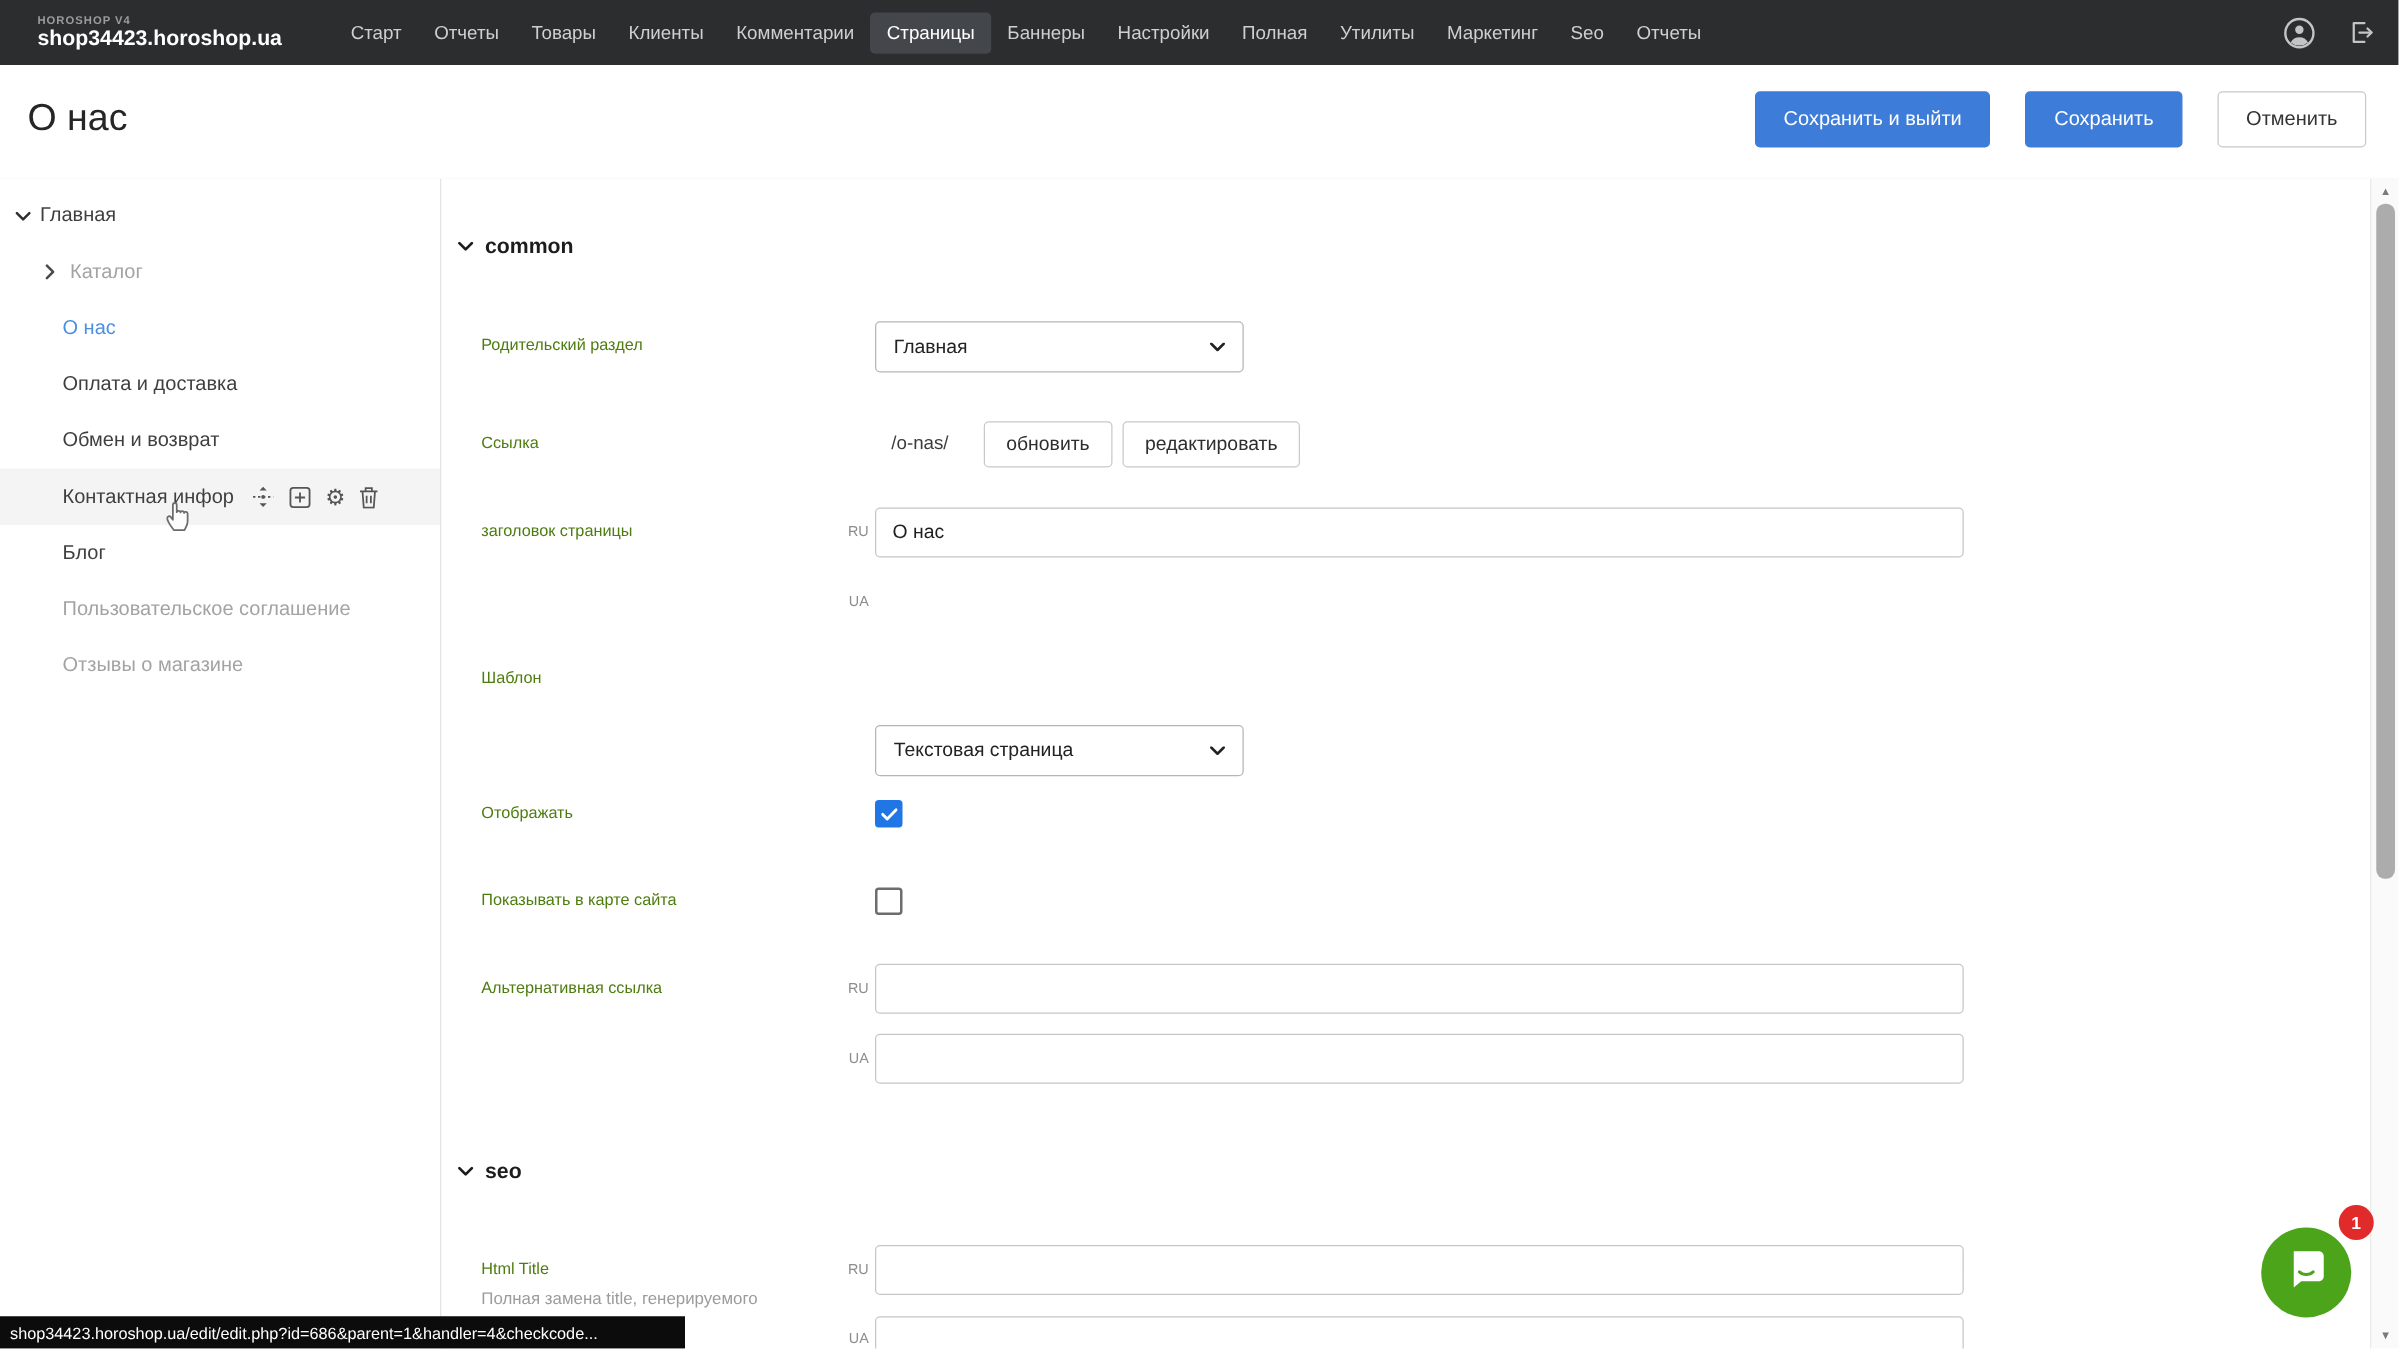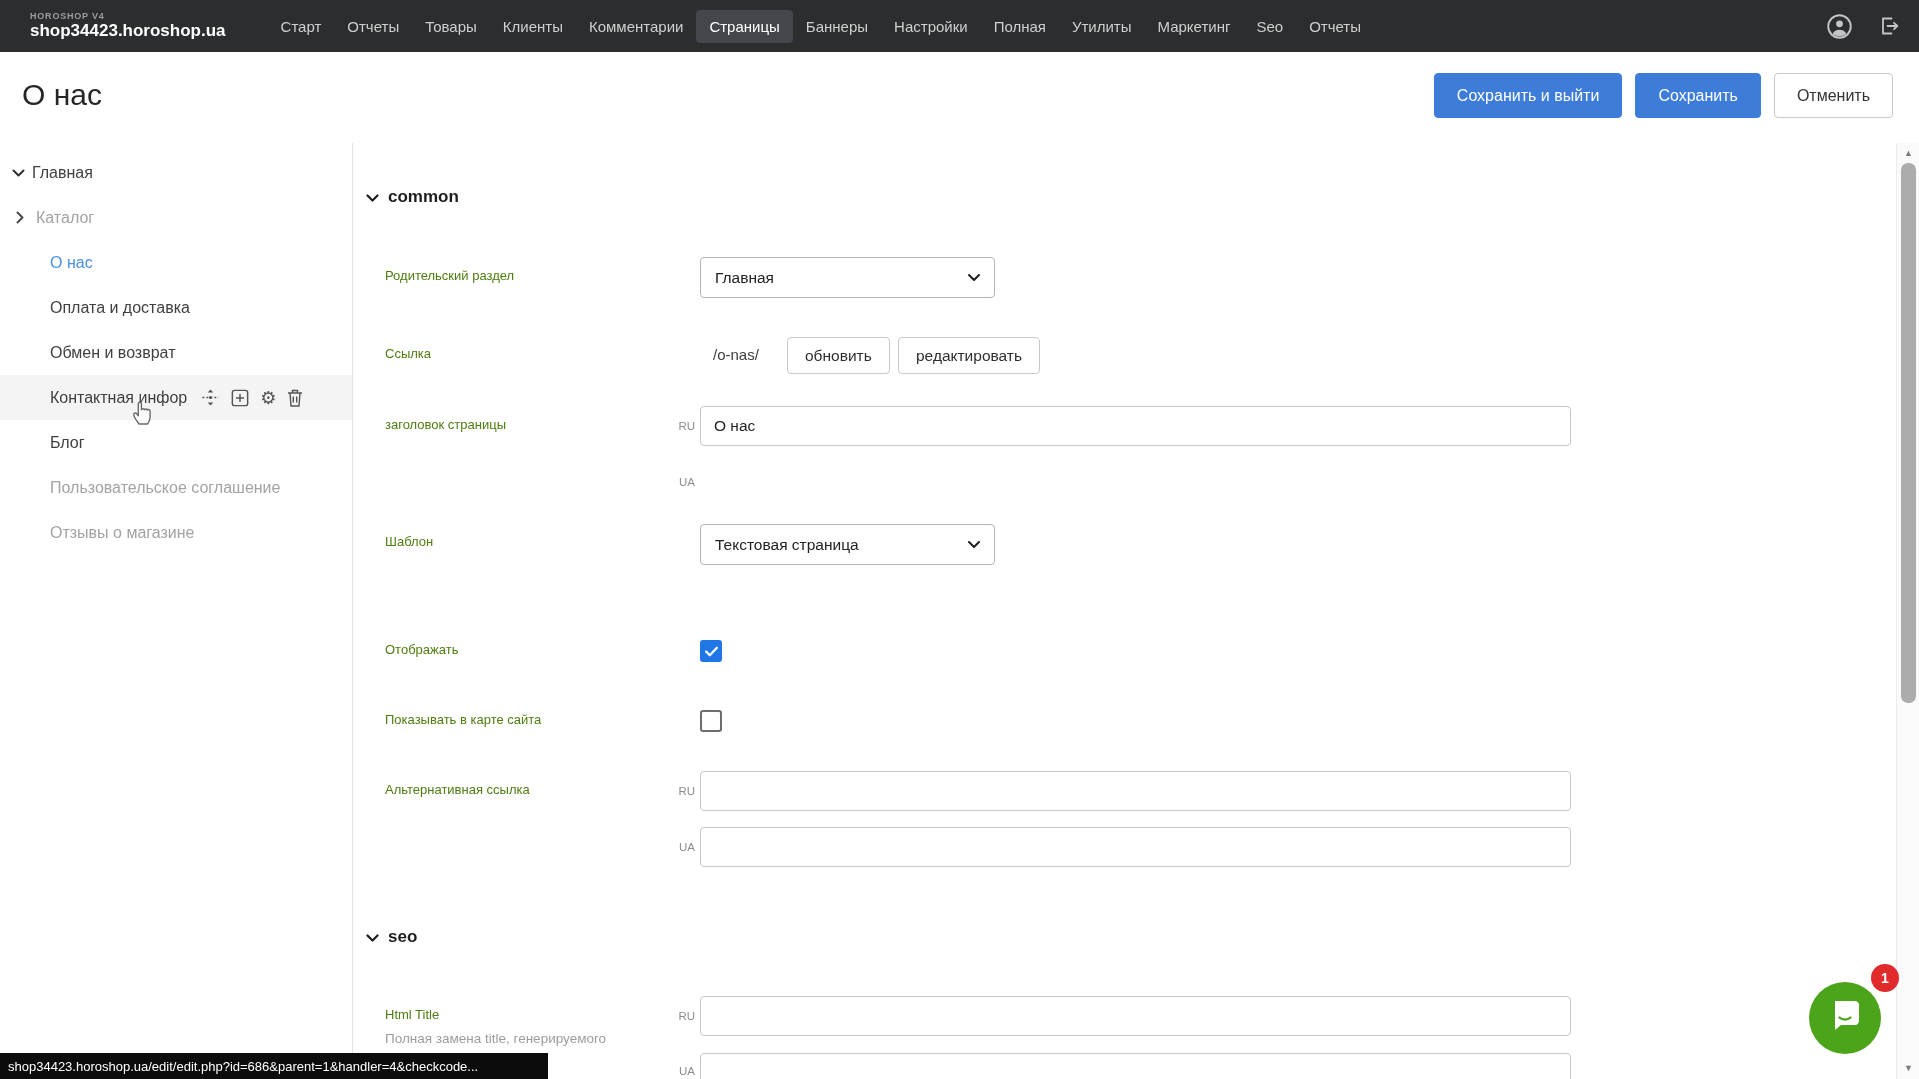--- a/index.html
+++ b/index.html
@@ -14,35 +14,35 @@
   .logo-main { font-size:17px; font-weight:bold; color:#ffffff; }
   .nav-menu { display:flex; margin-left:42px; align-items:center; }
   .nav-item { padding:8px 13px; font-size:15px; border-radius:4px; cursor:pointer; white-space:nowrap; }
   .nav-item.active { background:#43464a; color:#fff; }
   .nav-right { margin-left:auto; margin-right:18px; display:flex; align-items:center; gap:24px; }
   .nav-icon { display:flex; cursor:pointer; }
 
   
   .page-header { position:absolute; top:52px; left:0; right:0; height:91px; background:#fff; z-index:10; }
   .page-title { position:absolute; left:22px; top:26px; font-size:30px; color:#262626; }
-  .header-buttons { position:absolute; right:26px; top:21px; display:flex; gap:13px; }
+  .header-buttons { position:absolute; right:26px; top:21px; display:flex; gap:28px; }
   .btn { height:45px; border-radius:4px; font-size:16px; display:flex; align-items:center;
          justify-content:center; padding:0 22px; cursor:pointer; border:1px solid transparent; white-space:nowrap; }
   .btn-blue { background:#3d7cd8; border-color:#3d7cd8; color:#fff; }
   .btn-white { background:#fff; border-color:#c9c9c9; color:#333; }
   .content-top-border { position:absolute; top:142px; left:0; right:0; height:1px; background:#dddddd; z-index:5; }
 
   
   .sidebar { position:absolute; top:143px; left:0; width:352px; bottom:0; background:#fff; z-index:6; }
   .sidebar-vborder { position:absolute; top:143px; left:352px; bottom:0; width:1px; background:#e3e3e3; z-index:6; }
   .tree { padding-top:7px; }
   .tree-item { height:45px; display:flex; align-items:center; font-size:16px; color:#3f3f3f; cursor:pointer; position:relative; }
   .tree-item.lvl0 { padding-left:12px; }
   .tree-item.lvl1 { padding-left:50px; }
-  .tree-item.lvl1.with-chev { padding-left:16px; }
+  .tree-item.lvl1.with-chev { padding-left:36px; }
   .tree-item.selected { color:#4a8fe2; }
   .tree-item.muted { color:#a3a3a3; }
   .tree-item.hovered { background:#f4f4f4; }
   .tree-chev { display:flex; width:13px; margin-right:7px; }
   .row-icons { display:flex; align-items:center; gap:11px; margin-left:14px; }
   .row-icon { display:flex; cursor:pointer; }
   .gear-glyph { font-size:18px; color:#555; line-height:1; }
   .cursor-hand { position:absolute; left:128px; top:252px; z-index:9; pointer-events:none; }
 
   
@@ -241,21 +241,21 @@
   <div class="link-path" style="left:713px; top:346px;">/o-nas/</div>
   <button class="small-btn" style="left:787px; top:337px;">обновить</button>
   <button class="small-btn" style="left:898px; top:337px;">редактировать</button>
 
   <div class="form-label" style="left:385px; top:417px;">заголовок страницы</div>
   <div class="lang-tag" style="left:660px; top:420px;">RU</div>
   <input class="text-input" style="left: 700px; top: 406px;" value="О нас">
   <div class="lang-tag" style="left:660px; top:476px;">UA</div>
 
   <div class="form-label" style="left:385px; top:534px;">Шаблон</div>
-  <div class="fake-select" style="left:700px; top:524px;justify-content:center;">
+  <div class="fake-select" style="left:700px; top:580px;justify-content:center;">
     <span>Текстовая страница</span>
     <span class="sel-chev">
       <svg width="12" height="8" viewBox="0 0 12 8">
           <path d="M1 1l5 5 5-5" fill="none" stroke="#222" stroke-width="2" stroke-linecap="round" stroke-linejoin="round"></path>
         </svg>
     </span>
   </div>
 
   <div class="form-label" style="left:385px; top:642px;">Отображать</div>
   <div class="checkbox checked" style="left:700px; top:640px;">

